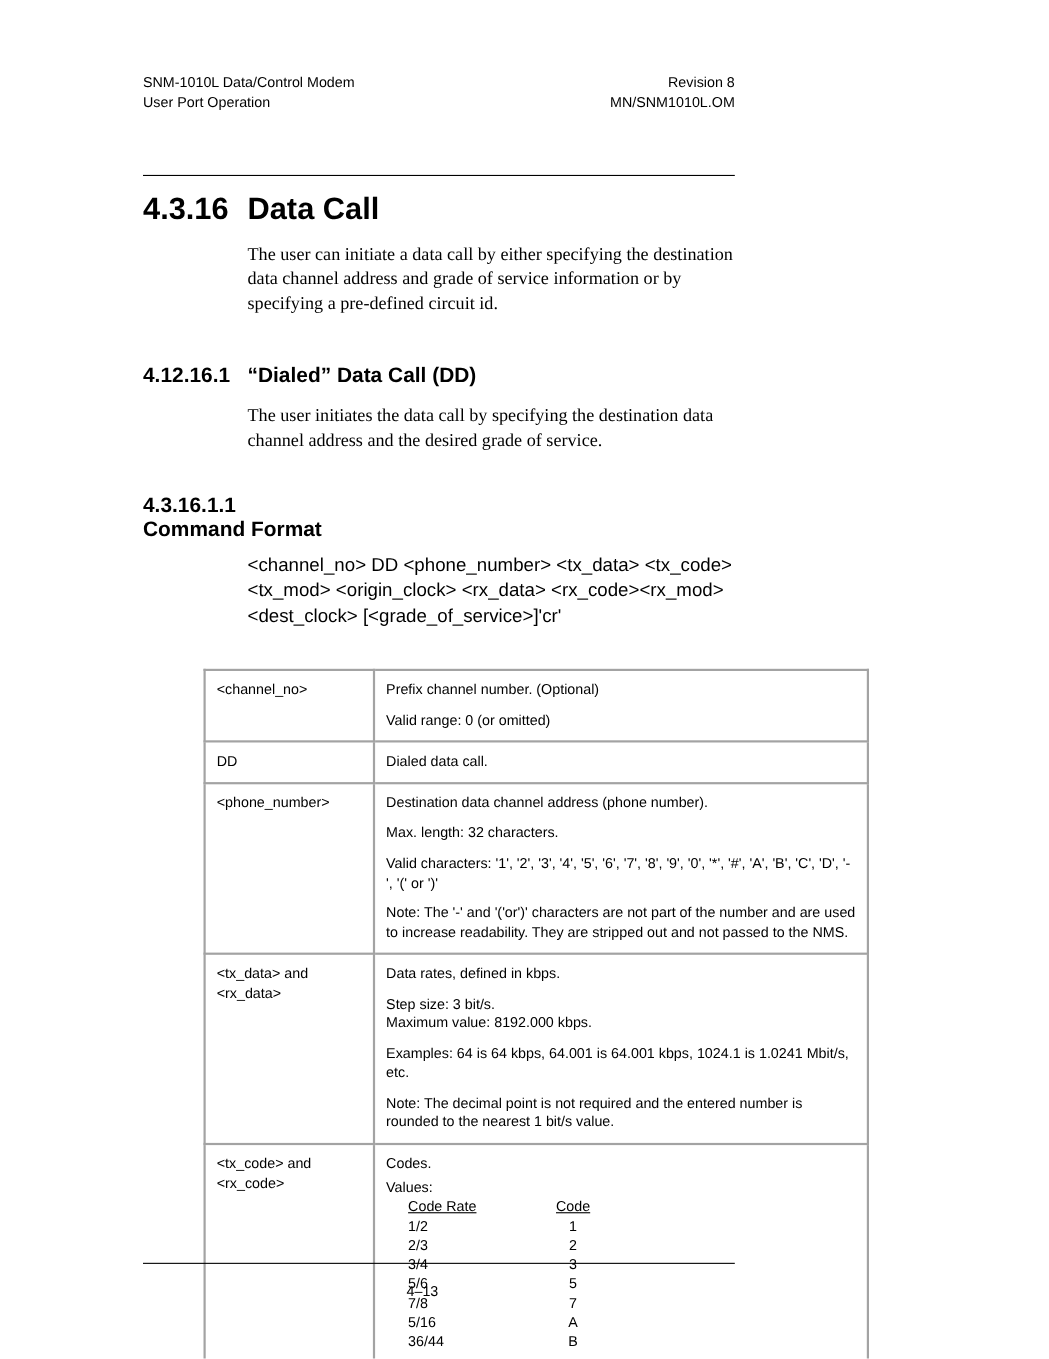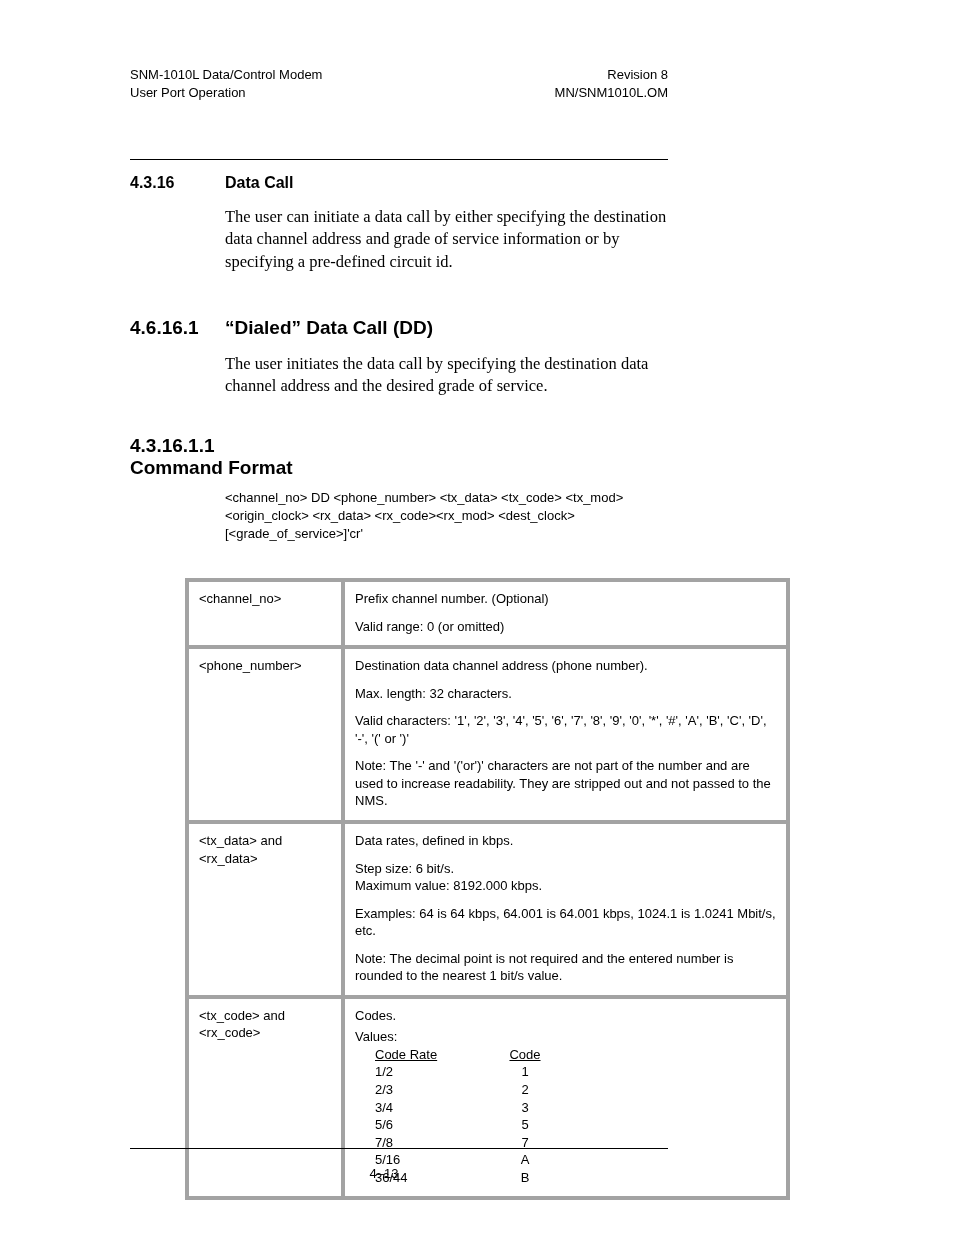--- a/index.html
+++ b/index.html
@@ -29,45 +29,45 @@
     margin: 58px 0 14px 0;
     width: 100%;
   }
   .section-heading {
     display: flex;
     align-items: baseline;
     font-family: Arial, Helvetica, sans-serif;
     font-weight: bold;
   }
   .sec-num { min-width: 95px; }
-  .h1 { font-size: 16px; margin-bottom: 14px; }
+  .h1 { font-size: 28px; margin-bottom: 14px; }
   .h2 { font-size: 19px; margin-top: 44px; margin-bottom: 14px; }
   .h3 { font-size: 19px; margin-top: 38px; margin-bottom: 10px; flex-direction: column; }
   .body-p {
     font-size: 16.5px;
     line-height: 1.35;
     margin-left: 95px;
   }
   .cmd-p {
     font-family: Arial, Helvetica, sans-serif;
-    font-size: 13px;
+    font-size: 17px;
     line-height: 1.35;
     margin-left: 95px;
     margin-top: 6px;
   }
   table.param {
     border-collapse: collapse;
     width: 605px;
     margin-left: 55px;
     margin-top: 36px;
     font-family: Arial, Helvetica, sans-serif;
     font-size: 13px;
   }
   table.param td {
-    border: 4px solid #a3a3a3;
+    border: 2px solid #a3a3a3;
     vertical-align: top;
     padding: 8px 10px 10px 10px;
     line-height: 1.35;
   }
   table.param td.col1 { width: 132px; }
   .psep { height: 10px; }
   .code-hdr { text-decoration: underline; display: inline-block; }
   .code-tbl { display: table; }
   .code-tbl > div { display: table-row; }
   .code-tbl > div > span { display: table-cell; padding-right: 0; }
@@ -107,21 +107,21 @@
 
   <hr class="hr-top">
 
   <div class="section-heading h1">
     <span class="sec-num">4.3.16</span>
     <span>Data Call</span>
   </div>
   <div class="body-p">The user can initiate a data call by either specifying the destination data channel address and grade of service information or by specifying a pre-defined circuit id.</div>
 
   <div class="section-heading h2">
-    <span class="sec-num">4.6.16.1</span>
+    <span class="sec-num">4.12.16.1</span>
     <span>“Dialed” Data Call (DD)</span>
   </div>
   <div class="body-p">The user initiates the data call by specifying the destination data channel address and the desired grade of service.</div>
 
   <div class="section-heading h3">
     <span class="sec-num">4.3.16.1.1</span>
     <span>Command Format</span>
   </div>
   <div class="cmd-p"> &lt;channel_no&gt; DD &lt;phone_number&gt; &lt;tx_data&gt; &lt;tx_code&gt; &lt;tx_mod&gt; &lt;origin_clock&gt; &lt;rx_data&gt; &lt;rx_code&gt;&lt;rx_mod&gt; &lt;dest_clock&gt; [&lt;grade_of_service&gt;]'cr'</div>
 
@@ -129,37 +129,41 @@
     <tbody>
         <tr>
       <td class="col1">&lt;channel_no&gt;</td>
       <td>
         <div>Prefix channel number. (Optional)</div>
         <div class="psep"></div>
         <div>Valid range: 0 (or omitted)</div>
       </td>
     </tr>
     <tr>
+      <td class="col1">DD</td>
+      <td>Dialed data call.</td>
+    </tr>
+    <tr>
       <td class="col1">&lt;phone_number&gt;</td>
       <td>
         <div>Destination data channel address (phone number).</div>
         <div class="psep"></div>
         <div>Max. length: 32 characters.</div>
         <div class="psep"></div>
         <div>Valid characters:  '1', '2', '3', '4', '5', '6', '7', '8', '9', '0', '*', '#', 'A', 'B', 'C', 'D', '-', '(' or ')'</div>
         <div class="psep"></div>
         <div>Note: The '-' and '('or')' characters are not part of the number and are used to increase readability. They are stripped out and not passed to the NMS.</div>
       </td>
     </tr>
     <tr>
       <td class="col1">&lt;tx_data&gt; and &lt;rx_data&gt;</td>
       <td>
         <div>Data rates, defined in kbps.</div>
         <div class="psep"></div>
-        <div>Step size: 6 bit/s.</div>
+        <div>Step size: 3 bit/s.</div>
         <div>Maximum value: 8192.000 kbps.</div>
         <div class="psep"></div>
         <div>Examples: 64 is 64 kbps, 64.001 is 64.001 kbps, 1024.1 is 1.0241 Mbit/s, etc.</div>
         <div class="psep"></div>
         <div>Note: The decimal point is not required and the entered number is rounded to the nearest 1 bit/s value.</div>
       </td>
     </tr>
     <tr>
       <td class="col1">&lt;tx_code&gt; and &lt;rx_code&gt;</td>
       <td>

